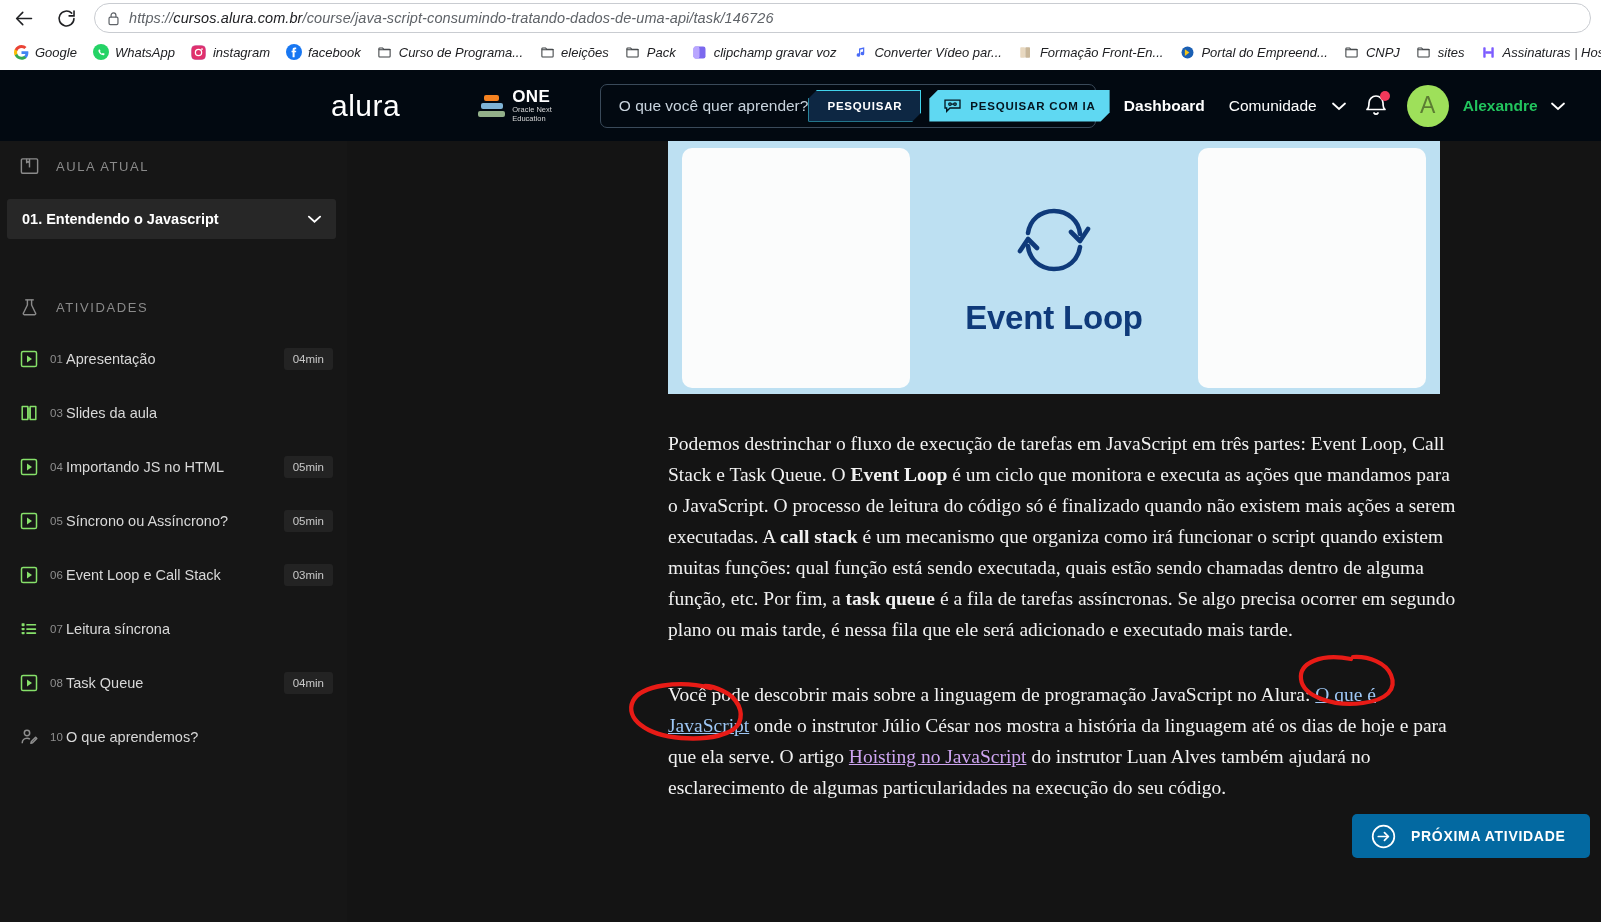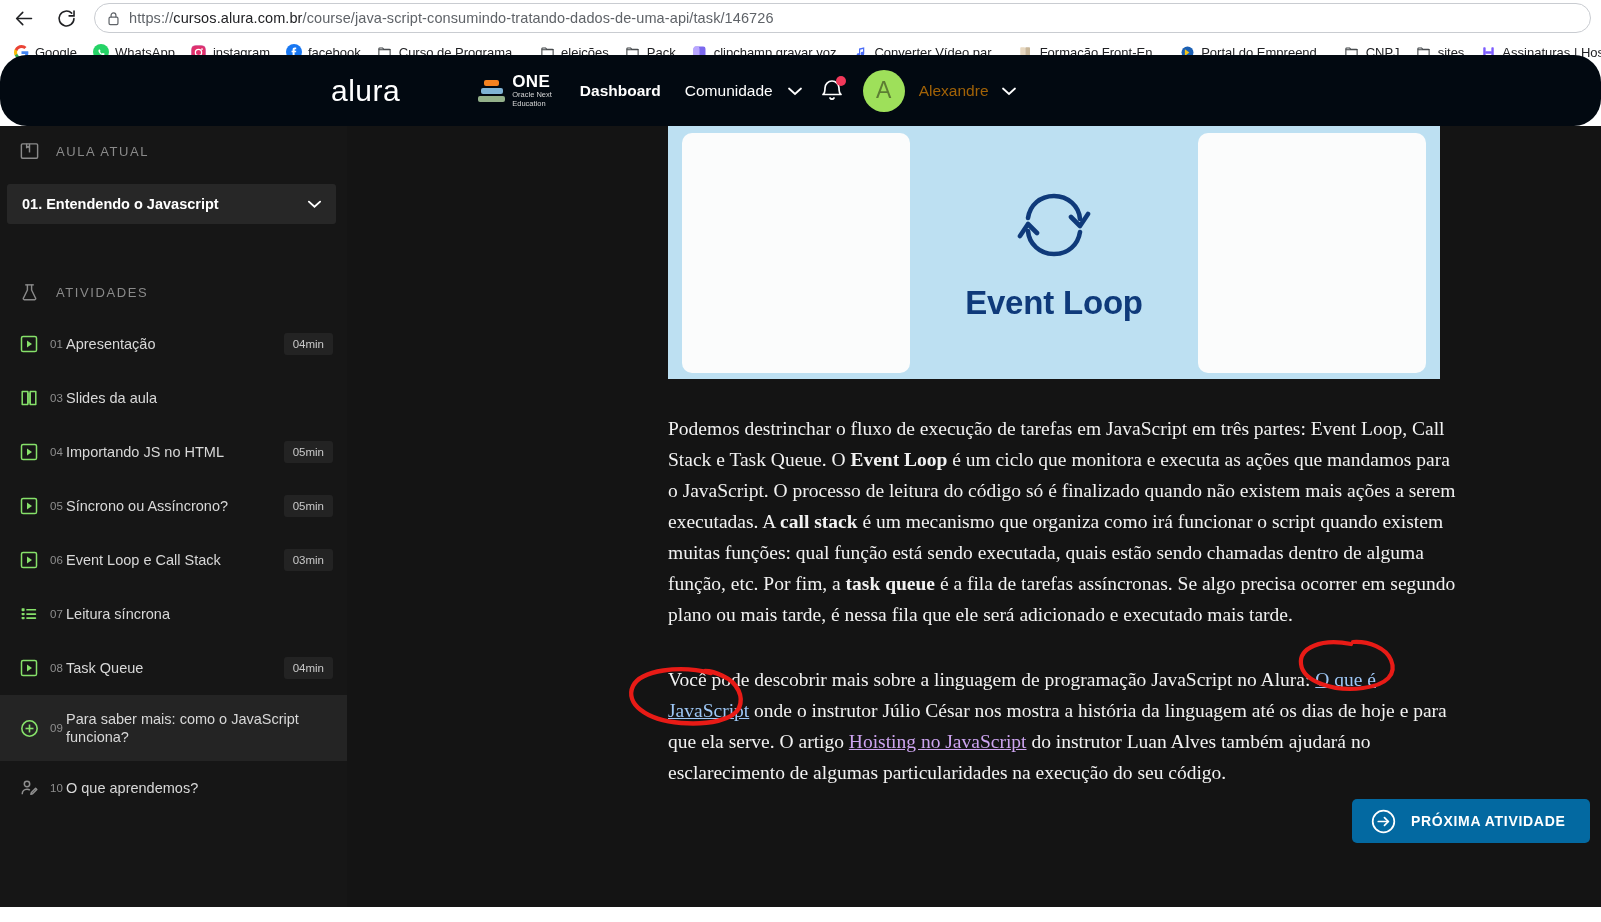--- a/index.html
+++ b/index.html
@@ -5,23 +5,24 @@
   * { box-sizing: border-box; margin: 0; padding: 0; }
   html, body {
     width: 1601px; height: 922px;
     background: #ffffff;
     font-family: "Liberation Sans", sans-serif;
     overflow: hidden;
   }
 
   
   .browser-chrome {
-    height: 55px;
+    height: 70px;
     background: #ffffff;
     position: relative;
+    font-style: italic;
   }
   .url-row {
     height: 36px;
     display: flex;
     align-items: center;
     padding: 0 10px;
     gap: 14px;
   }
   .nav-btn {
     width: 28px; height: 28px;
@@ -76,21 +77,20 @@
 
   
   .alura-header {
     height: 71px;
     background: #020911;
     display: flex;
     align-items: center;
     padding: 0 0 0 331px;
     gap: 0;
     position: relative;
-    border-radius: 27px;
   }
   .logo-alura {
     font-size: 30px;
     color: #ffffff;
     letter-spacing: .5px;
     font-weight: 400;
     flex: 0 0 auto;
   }
   .logo-one {
     display: flex;
@@ -189,22 +189,22 @@
     border-radius: 50%;
     background: #9ee05a;
     color: #5c7d33;
     display: flex; align-items: center; justify-content: center;
     font-size: 23px;
     margin-left: 18px;
     flex: 0 0 auto;
   }
   .user-name {
     font-size: 15.5px;
-    color: #a16207;
-    font-weight: 400;
+    color: #22c55e;
+    font-weight: 700;
     margin-left: 14px;
     white-space: nowrap;
   }
   .user-caret { margin-left: 12px; display:flex; }
 
   
   .app-body {
     height: 781px;
     display: flex;
     background: #141414;
@@ -556,20 +556,35 @@
       <div class="one-bar one-b2"></div>
       <div class="one-bar one-b3"></div>
     </div>
     <div class="one-text">
       <div class="one-title">ONE</div>
       <div class="one-sub">Oracle Next</div>
       <div class="one-sub">Education</div>
     </div>
   </div>
 
+  <div class="search-wrap">
+    <div class="search-ph">O que você quer aprender?</div>
+    <div class="btn-pesquisar">PESQUISAR</div>
+    <div class="btn-ia">
+      <span style="display:flex">
+        <svg width="19" height="15" viewBox="0 0 22 18" fill="none" stroke="#04151f" stroke-width="1.6">
+            <path d="M2 2.5h18v9.5H8L4 16v-4H2z"></path>
+            <circle cx="8" cy="7.3" r="1.5"></circle>
+            <circle cx="14" cy="7.3" r="1.5"></circle>
+            <line x1="9.6" y1="7.3" x2="12.4" y2="7.3"></line>
+          </svg>
+      </span>
+      <span>PESQUISAR COM IA</span>
+    </div>
+  </div>
 
   <div class="nav-right">
     <div class="nav-link">Dashboard</div>
     <div class="nav-link light">Comunidade</div>
     <span class="nav-caret">
       <svg width="16" height="10" viewBox="0 0 16 10" fill="none" stroke="#ffffff" stroke-width="1.8" stroke-linecap="round">
           <polyline points="2,2.5 8,8 14,2.5"></polyline>
         </svg>
     </span>
 
@@ -708,31 +723,20 @@
         <svg width="20" height="20" viewBox="0 0 20 20" fill="none" stroke="#86e16a" stroke-width="1.5">
             <rect x="2.5" y="2.5" width="15" height="15" rx="1.6"></rect>
             <path d="M8 6.6l5 3.4-5 3.4z" fill="#86e16a" stroke="none"></path>
           </svg>
       </span>
       <span class="act-num">08</span>
       <span class="act-title">Task Queue</span>
       <span class="act-dur">04min</span>
     </div>
 
-    <div class="act active">
-      <span class="act-ico">
-        <svg width="21" height="21" viewBox="0 0 20 20" fill="none" stroke="#86e16a" stroke-width="1.5">
-            <circle cx="10" cy="10" r="7.3"></circle>
-            <line x1="10" y1="6.2" x2="10" y2="13.8"></line>
-            <line x1="6.2" y1="10" x2="13.8" y2="10"></line>
-          </svg>
-      </span>
-      <span class="act-num">09</span>
-      <span class="act-title">Para saber mais: como o JavaScript funciona?</span>
-    </div>
 
     <div class="act">
       <span class="act-ico">
         <svg width="20" height="20" viewBox="0 0 20 20" fill="none" stroke="#8f8f8f" stroke-width="1.5" stroke-linejoin="round">
             <circle cx="8" cy="6" r="2.7"></circle>
             <path d="M3.2 16.2c0-2.9 2.2-5 4.8-5 1.1 0 2.1.3 2.9.9"></path>
             <path d="M16.6 10.3l1.2 1.2-4.2 4.2-1.7.5.5-1.7z"></path>
           </svg>
       </span>
       <span class="act-num">10</span>

